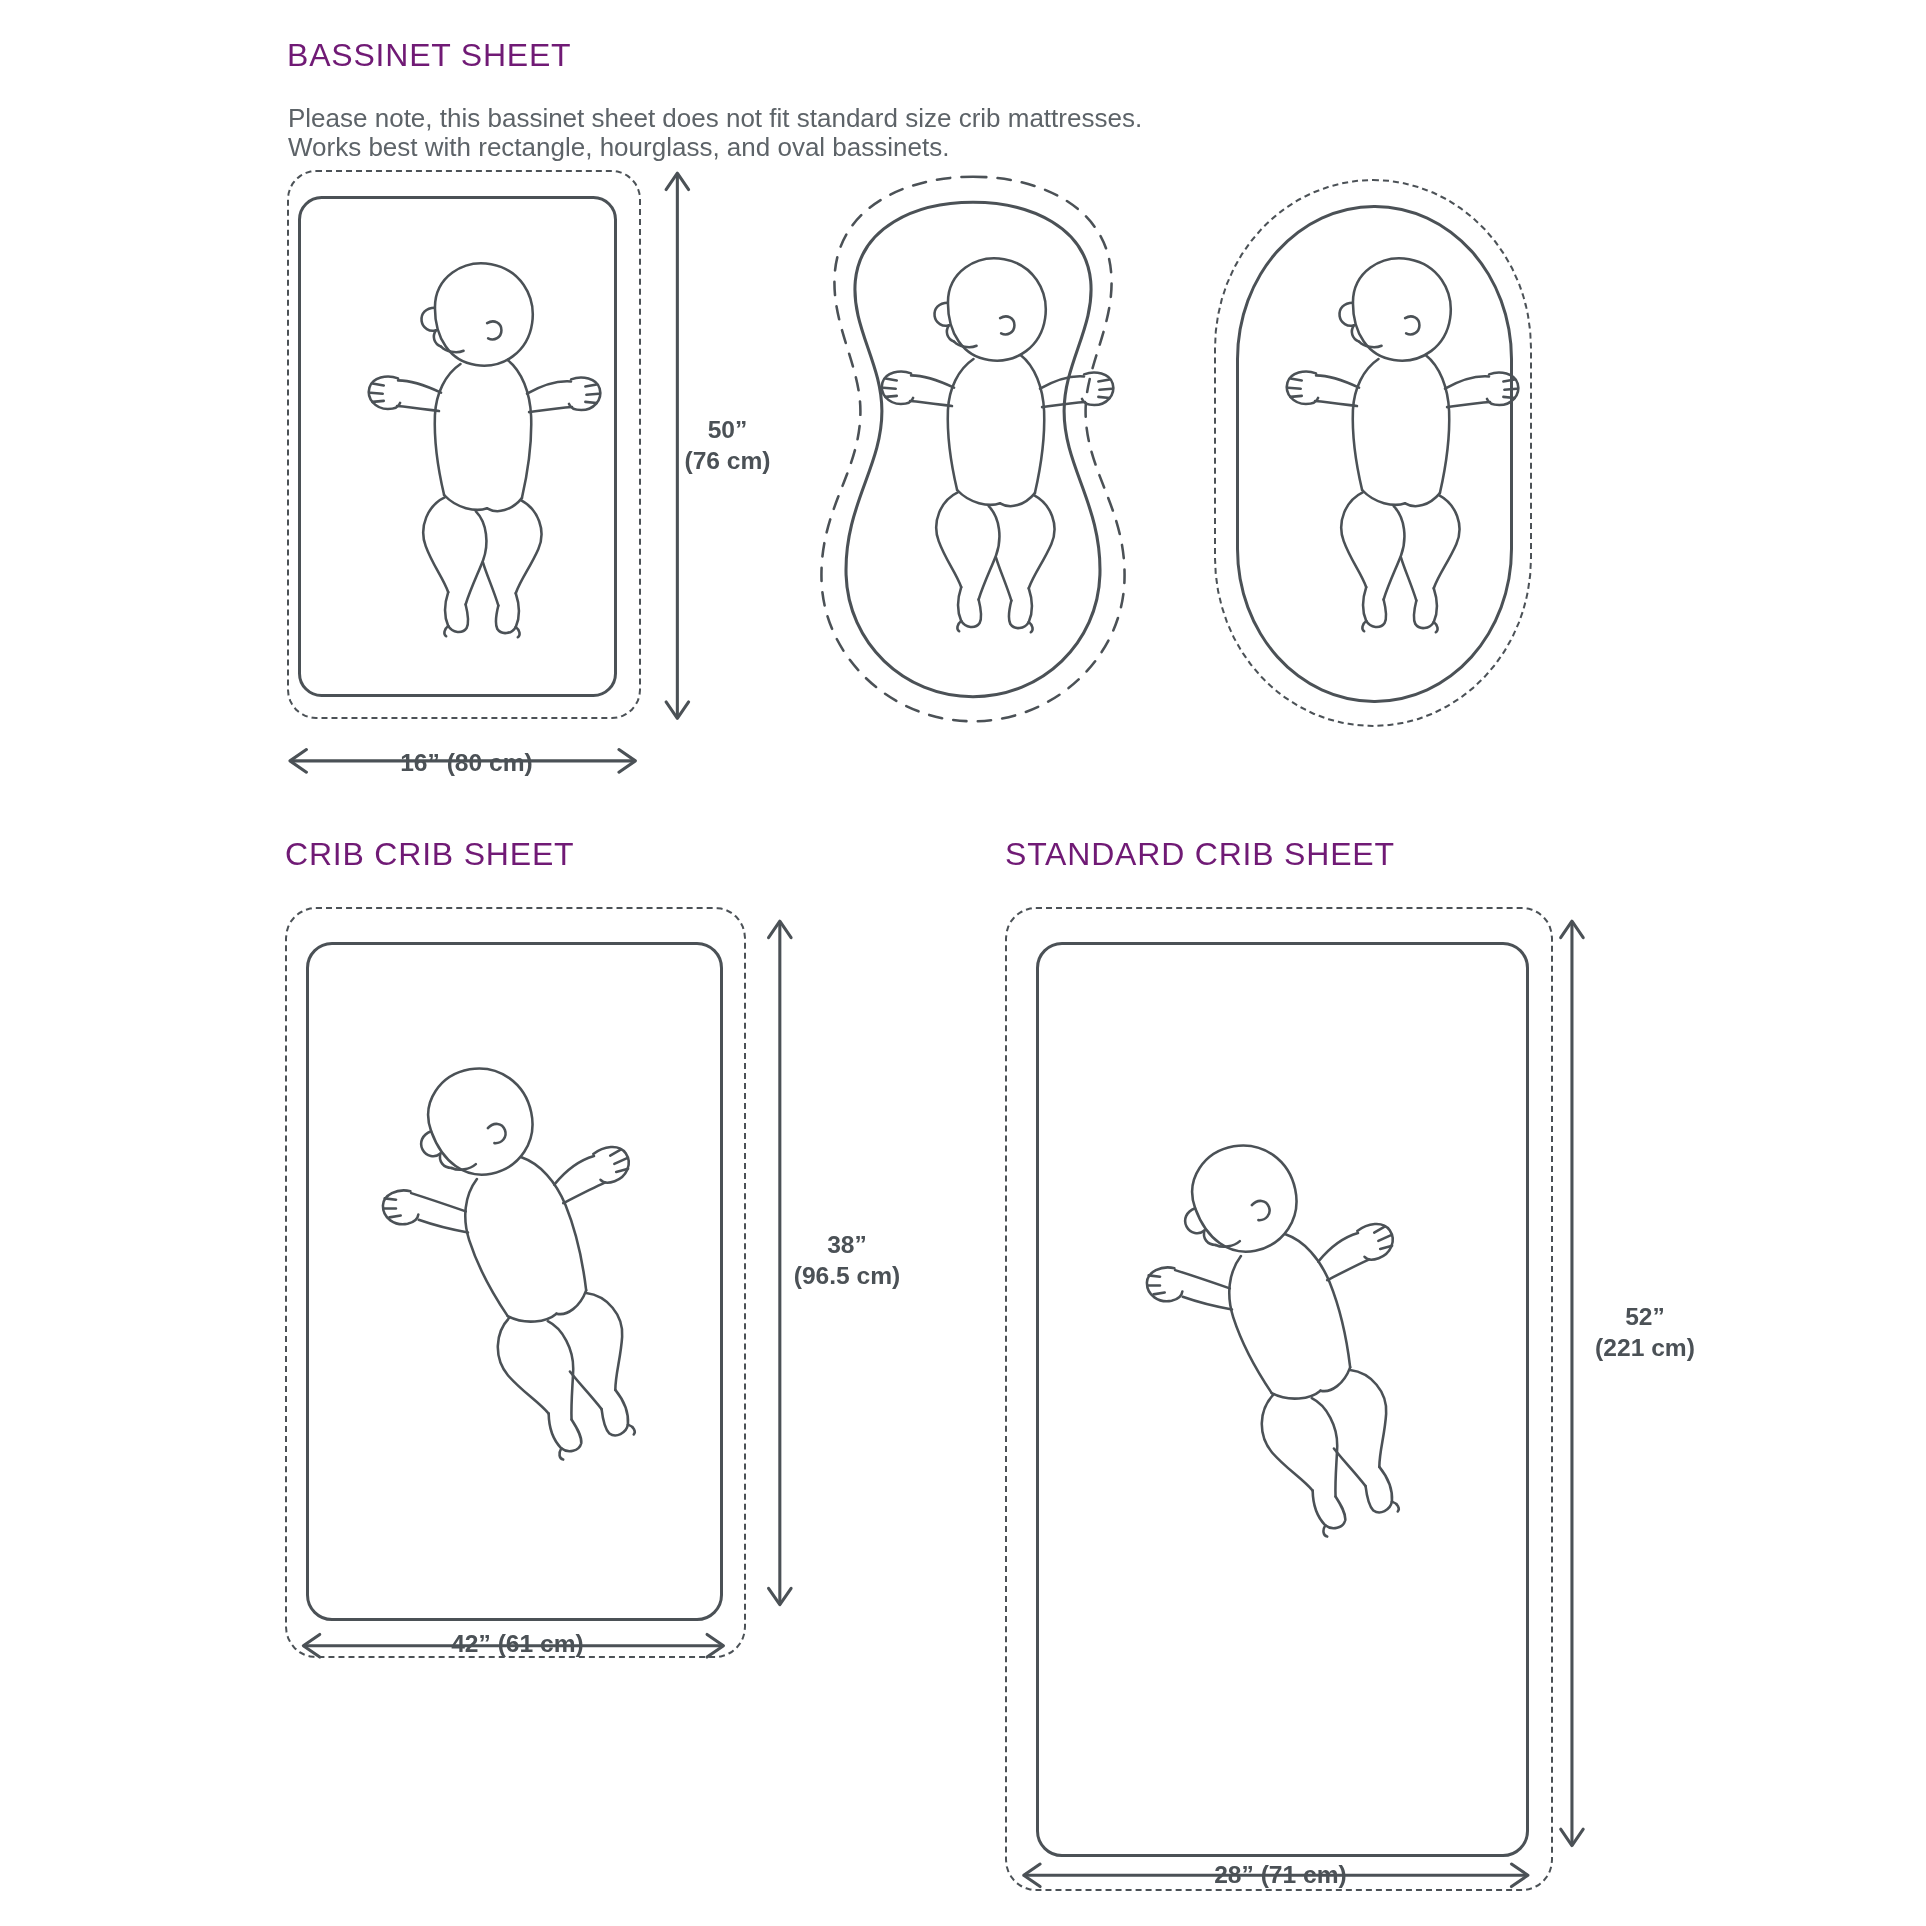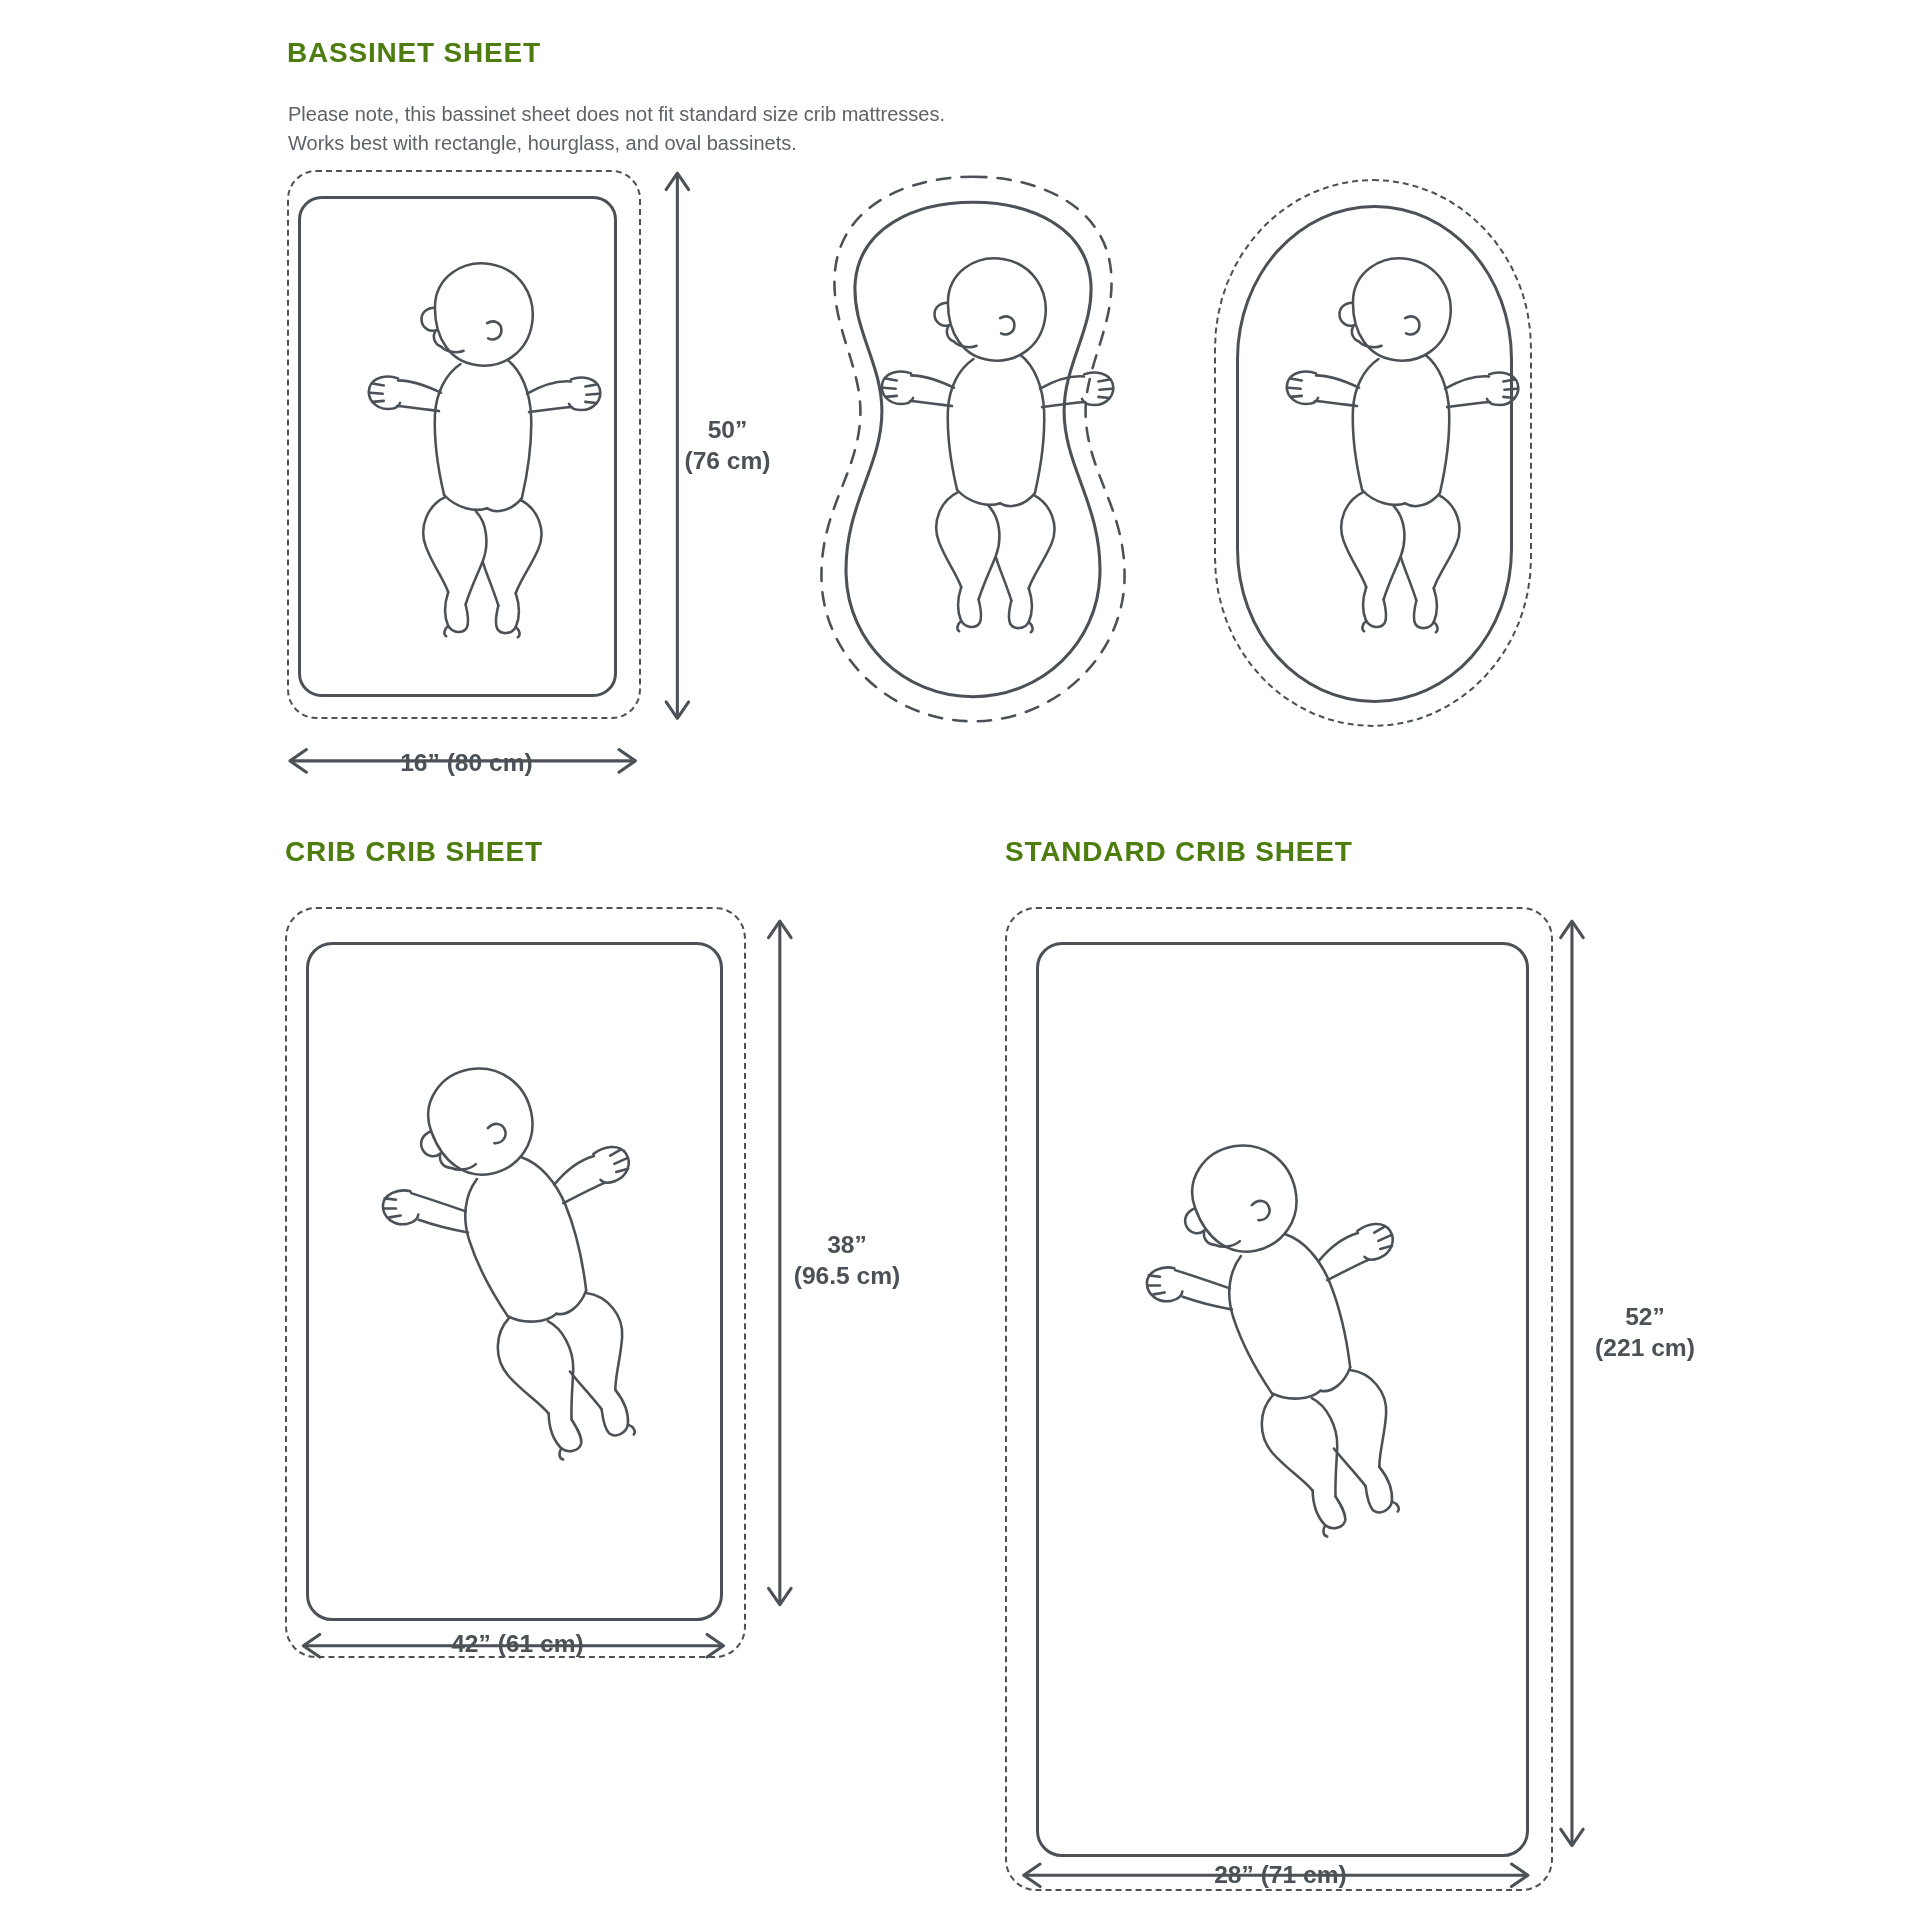--- a/index.html
+++ b/index.html
@@ -18,29 +18,29 @@
   .page {
     position: absolute;
     left: 0; top: 0;
     width: 1926px;
     height: 1926px;
   }
 
   
   .section-title {
     position: absolute;
-    font-size: 28px;
-    font-weight: bold;
+    font-size: 32px;
+    font-weight: normal;
     letter-spacing: 0.8px;
-    color: #4d7c0f;
+    color: #701a75;
     white-space: nowrap;
   }
   .note {
     position: absolute;
-    font-size: 20px;
+    font-size: 26px;
     line-height: 1.45;
     color: #5d6368;
     white-space: nowrap;
   }
   .dim-label {
     position: absolute;
     font-size: 24.6px;
     font-weight: bold;
     color: #4b5156;
     line-height: 1.25;

